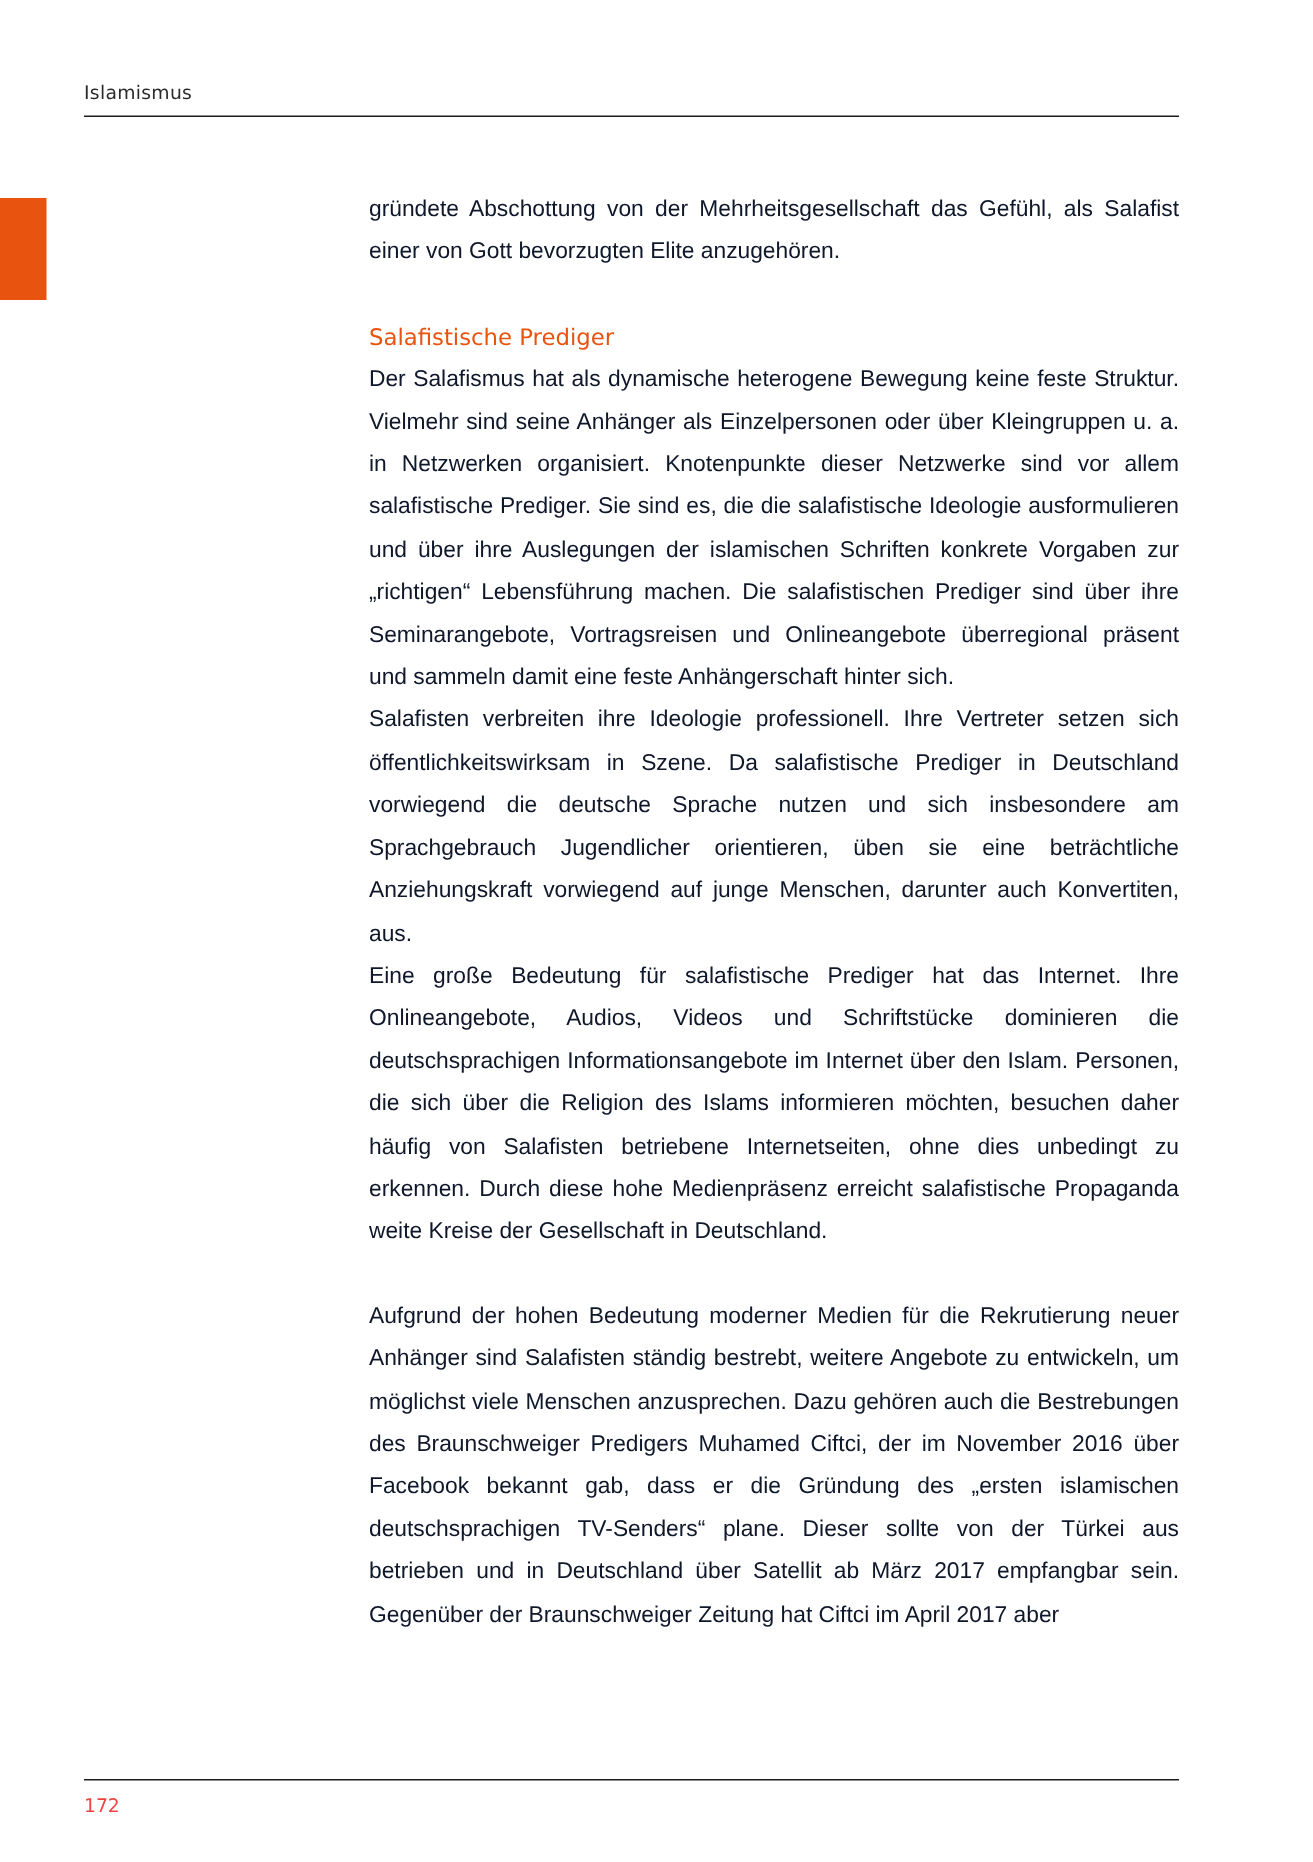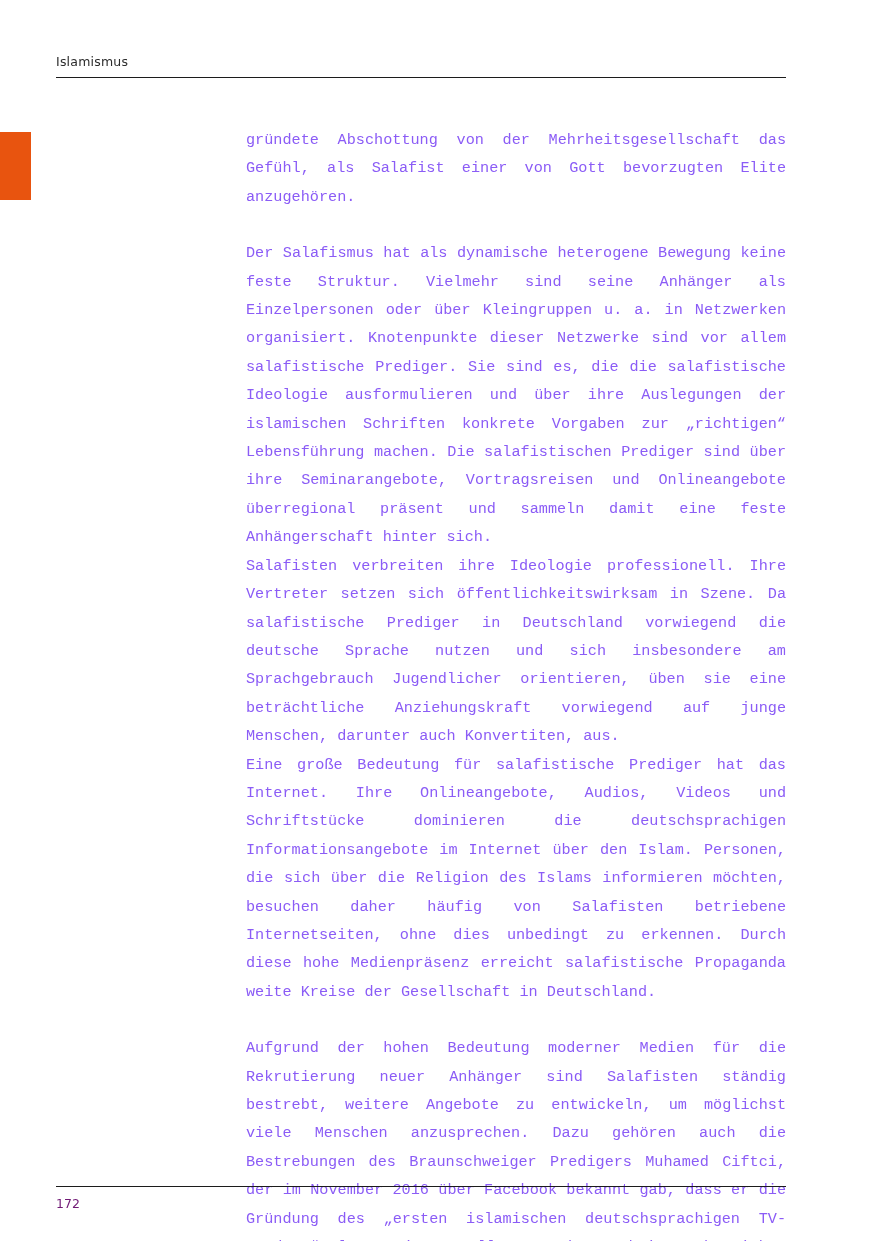--- a/index.html
+++ b/index.html
@@ -55,26 +55,26 @@
   .column {
     position: absolute;
     left: 246px;
     top: 126px;
     width: 540px;
   }
 
   .para {
     font-size: 15.2px;
     line-height: 28.4px;
-    color: #8b5cf6;
+    color: #0f172a;
     text-align: justify;
     text-justify: inter-word;
     margin: 0;
     hyphens: manual;
-    font-family: Liberation Mono, monospace;
+    font-family: Liberation Sans, sans-serif;
   }
 
   .subhead {
     font-size: 15.2px;
     line-height: 28.4px;
     color: #e8540f;
     margin: 0;
     font-weight: normal;
     font-family: "DejaVu Sans", sans-serif;
   }
@@ -87,21 +87,21 @@
     top: 1186px;
     width: 730px;
   }
   .footer-rule {
     border-bottom: 1.2px solid #1c1c1c;
     width: 730px;
     margin-bottom: 9px;
   }
   .page-number {
     font-size: 12.5px;
-    color: #701a75;
+    color: #ef4444;
     font-family: "DejaVu Sans", sans-serif;
   }
 </style>
 </head>
 <body>
 
 <div class="page">
 
   <div class="header">
     <div class="header-title">Islamismus</div>
@@ -109,20 +109,21 @@
   </div>
 
   <div class="edge-tab"></div>
 
   <div class="column">
 
     <p class="para">gründete Abschottung von der Mehrheitsgesellschaft das Gefühl, als Salafist einer von Gott bevorzugten Elite anzugehören.</p>
 
     <div class="gap-section"></div>
 
+    <h2 class="subhead">Salafistische Prediger</h2>
     <p class="para">Der Salafismus hat als dynamische heterogene Bewegung keine feste Struktur. Vielmehr sind seine Anhänger als Einzelpersonen oder über Kleingruppen u. a. in Netzwerken organisiert. Knotenpunkte dieser Netzwerke sind vor allem salafistische Prediger. Sie sind es, die die salafistische Ideologie ausformulieren und über ihre Auslegungen der islamischen Schriften konkrete Vorgaben zur „richtigen“ Lebensführung machen. Die salafistischen Prediger sind über ihre Seminarangebote, Vortragsreisen und Onlineangebote überregional präsent und sammeln damit eine feste Anhängerschaft hinter sich.</p>
     <p class="para">Salafisten verbreiten ihre Ideologie professionell. Ihre Vertreter setzen sich öffentlichkeitswirksam in Szene. Da salafistische Prediger in Deutschland vorwiegend die deutsche Sprache nutzen und sich insbesondere am Sprachgebrauch Jugendlicher orientieren, üben sie eine beträchtliche Anziehungskraft vorwiegend auf junge Menschen, darunter auch Konvertiten, aus.</p>
     <p class="para">Eine große Bedeutung für salafistische Prediger hat das Internet. Ihre Onlineangebote, Audios, Videos und Schriftstücke dominieren die deutschsprachigen Informationsangebote im Internet über den Islam. Personen, die sich über die Religion des Islams informieren möchten, besuchen daher häufig von Salafisten betriebene Internetseiten, ohne dies unbedingt zu erkennen. Durch diese hohe Medienpräsenz erreicht salafistische Propaganda weite Kreise der Gesellschaft in Deutschland.</p>
 
     <div class="gap-section"></div>
 
     <p class="para">Aufgrund der hohen Bedeutung moderner Medien für die Rekrutierung neuer Anhänger sind Salafisten ständig bestrebt, weitere Angebote zu entwickeln, um möglichst viele Menschen anzusprechen. Dazu gehören auch die Bestrebungen des Braunschweiger Predigers Muhamed Ciftci, der im November 2016 über Facebook bekannt gab, dass er die Gründung des „ersten islamischen deutschsprachigen TV-Senders“ plane. Dieser sollte von der Türkei aus betrieben und in Deutschland über Satellit ab März 2017 empfangbar sein. Gegenüber der Braunschweiger Zeitung hat Ciftci im April 2017 aber</p>
 
   </div>
 

